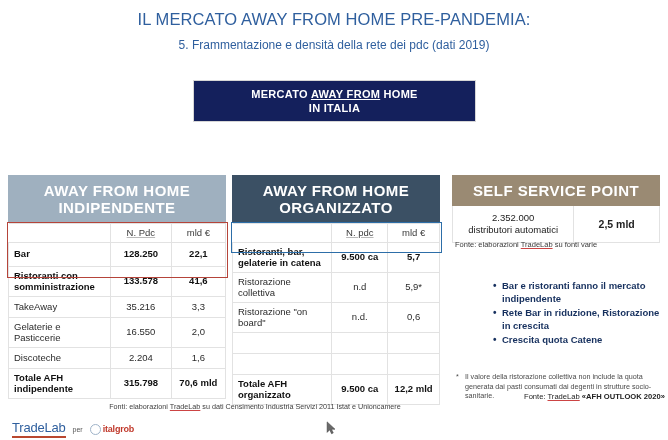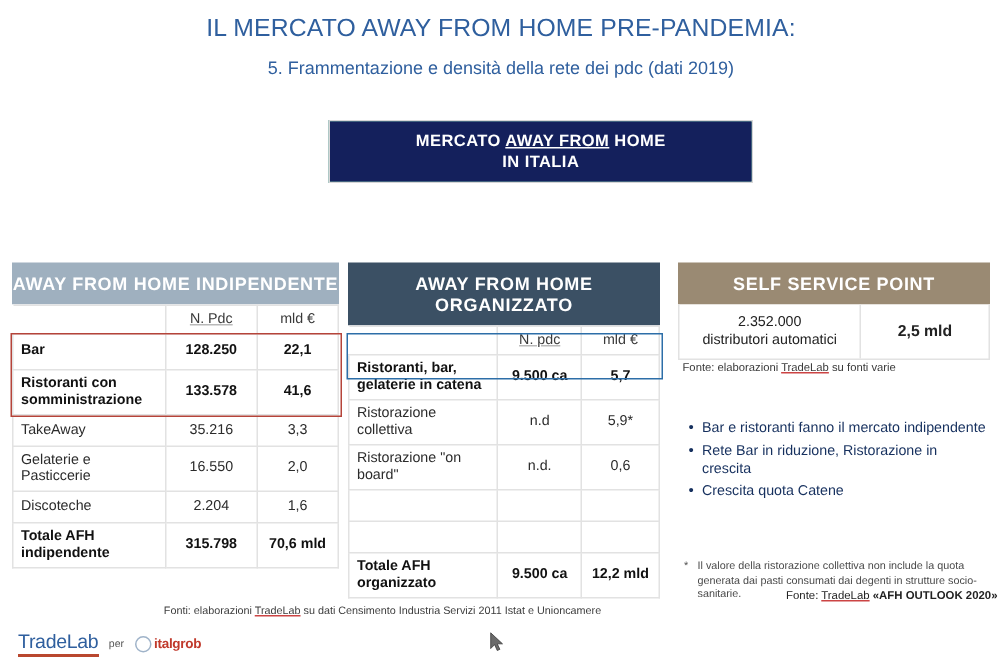--- a/index.html
+++ b/index.html
@@ -20,43 +20,43 @@
     font-size:16.5px;color:#2f5f9e;letter-spacing:.1px;line-height:22px;
     white-space:nowrap;
   }
   .title-line2{
     font-size:12px;color:#2f5f9e;line-height:24px;margin-top:3px;
     white-space:nowrap;
   }
 
   
   .topbox{
-    position:absolute;left:219px;top:80px;width:281px;
-    border:1px solid #d6d6d6;background:#0f766e;
+    position:absolute;left:193px;top:80px;width:281px;
+    border:1px solid #d6d6d6;background:#be185d;
     box-shadow:0 0 0 0 #fff;
   }
   .topbox-head{
     background:#14205c;color:#ffffff;
     text-align:center;font-weight:bold;font-size:11px;
     padding:6px 0 6px 0;line-height:14px;letter-spacing:.3px;
   }
   .topbox-head .u{text-decoration:underline;}
   .topbox-body{display:flex;height:42px;background:#fff;}
   .topbox-cell{
     flex:1;display:flex;flex-direction:column;align-items:center;justify-content:center;
     font-weight:bold;font-size:11.5px;line-height:14px;text-align:center;color:#111;
   }
   .topbox-cell.left{border-right:1px solid #d9d9d9;}
 
   
   .panel{position:absolute;}
 
   .panel-head{
     color:#ffffff;text-align:center;font-weight:bold;
-    font-size:12px;letter-spacing:.45px;
+    font-size:15px;letter-spacing:.45px;
     padding:7px 0 7px 0;
   }
   .head-indip{background:#9fb0bf;}
   .head-org{background:#3b5064;}
   .head-ssp{background:#9a8a73;}
 
   table.tbl{border-collapse:collapse;width:100%;background:#fff;
     font-size:9.5px;color:#2b2b2b;table-layout:fixed;padding-left:24px;}
   table.tbl td{
     border:1px solid #e2e2e2;padding:3px 5px;vertical-align:middle;
@@ -84,22 +84,23 @@
   .ssp-cell.r{flex:1;font-weight:bold;font-size:10.5px;}
 
   .src-small{
     position:absolute;font-size:7.5px;color:#3a3a3a;
   }
   .src-small .u{text-decoration:underline;text-decoration-color:#c44;}
 
   
   .bullets{position:absolute;left:455px;top:280px;width:205px;}
   .bullets li{
-    color:#16305e;font-weight:normal;font-size:9.5px;line-height:12.5px;
+    color:#16305e;font-weight:bold;font-size:9.5px;line-height:12.5px;
     margin-bottom:2px;
+    margin-left:34px;
   }
   .bullets ul{margin:0;padding-left:13px;list-style:none;}
   .bullets li::before{
     content:"\2022";color:#16305e;display:inline-block;
     width:9px;margin-left:-9px;font-size:10px;
   }
 
   
   .footnote{
     position:absolute;left:456px;top:372px;width:205px;

